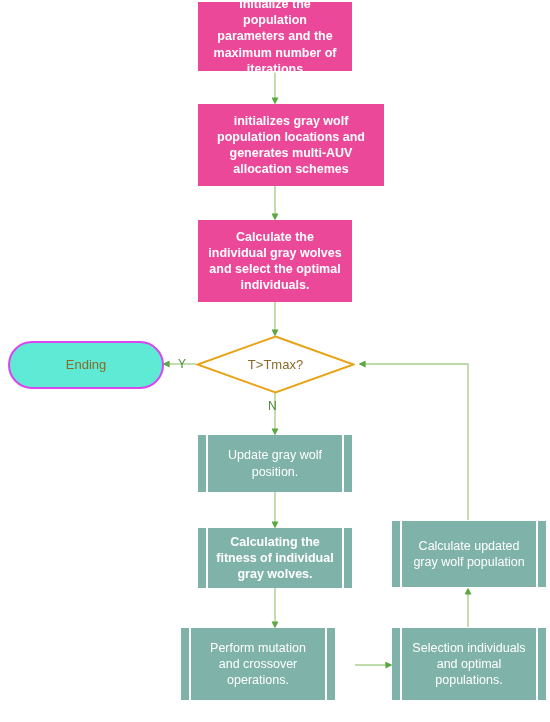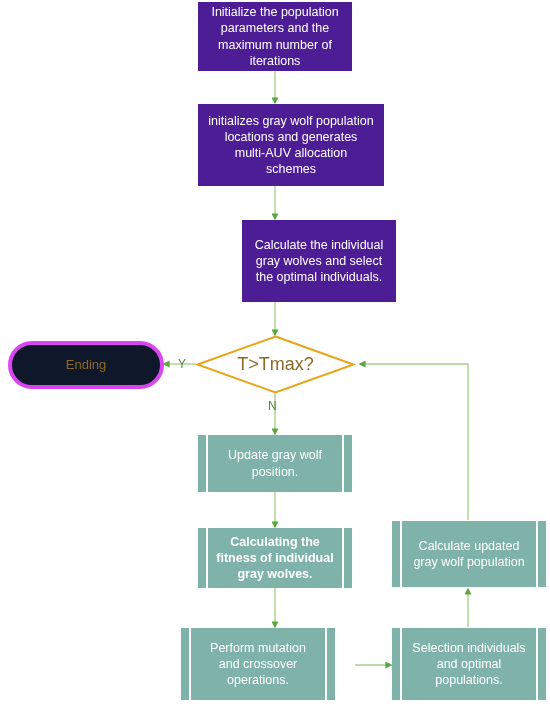--- a/index.html
+++ b/index.html
@@ -24,24 +24,25 @@
     position: absolute;
     box-sizing: border-box;
     display: flex;
     align-items: center;
     justify-content: center;
     text-align: center;
     line-height: 1.30;
   }
   
   .proc-green {
-    background: #4c1d95;
+    background: #ec4899;
     color: #ffffff;
     font-size: 12.5px;
     padding: 19px 10px;
+    font-weight: bold;
   }
   
   .proc-teal {
     background: #7fb3a9;
     color: #ffffff;
     font-size: 12.5px;
     padding: 20px 18px;
   }
   .proc-teal::before,
   .proc-teal::after {
@@ -50,22 +51,22 @@
     top: 0;
     bottom: 0;
     width: 2px;
     background: #ffffff;
   }
   .proc-teal::before { left: 8px; }
   .proc-teal::after  { right: 8px; }
 
   
   .terminator {
-    background: #0f172a;
-    border: 4px solid #d946ef;
+    background: #5eead4;
+    border: 2px solid #d946ef;
     border-radius: 26px;
     color: #8a6a28;
     font-size: 13px;
   }
 
   
   .decision-wrap {
     position: absolute;
   }
   .decision-wrap svg {
@@ -74,21 +75,21 @@
   }
   .decision-label {
     position: absolute;
     left: 0; top: 0;
     width: 100%;
     height: 100%;
     display: flex;
     align-items: center;
     justify-content: center;
     color: #8a6a28;
-    font-size: 18px;
+    font-size: 13px;
     pointer-events: none;
   }
 
   
   .edge-label {
     position: absolute;
     color: #4f8a3d;
     font-size: 12px;
     line-height: 1;
   }
@@ -126,21 +127,21 @@
 </svg>
 
 <div class="node proc-green" style="left:198px; top:2px; width:154px; height:69px;">
   <span class="node-text">Initialize the population parameters and the maximum number of iterations</span>
 </div>
 
 <div class="node proc-green" style="left:198px; top:104px; width:186px; height:82px;">
   <span class="node-text">initializes gray wolf population locations and generates multi-AUV allocation schemes</span>
 </div>
 
-<div class="node proc-green" style="left:198px; top:220px; width:154px; height:82px;margin-left:44px;">
+<div class="node proc-green" style="left:198px; top:220px; width:154px; height:82px;">
   <span class="node-text">Calculate the individual gray wolves and select the optimal individuals.</span>
 </div>
 
 <div class="decision-wrap" style="left:196px; top:335px; width:159px; height:59px;">
   <svg width="159" height="59" viewBox="0 0 159 59" xmlns="http://www.w3.org/2000/svg">
     <polygon points="79.5,1.5 157.5,29.5 79.5,57.5 1.5,29.5" fill="#ffffff" stroke="#e8a317" stroke-width="2"></polygon>
   </svg>
   <div class="decision-label">T&gt;Tmax?</div>
 </div>
 

